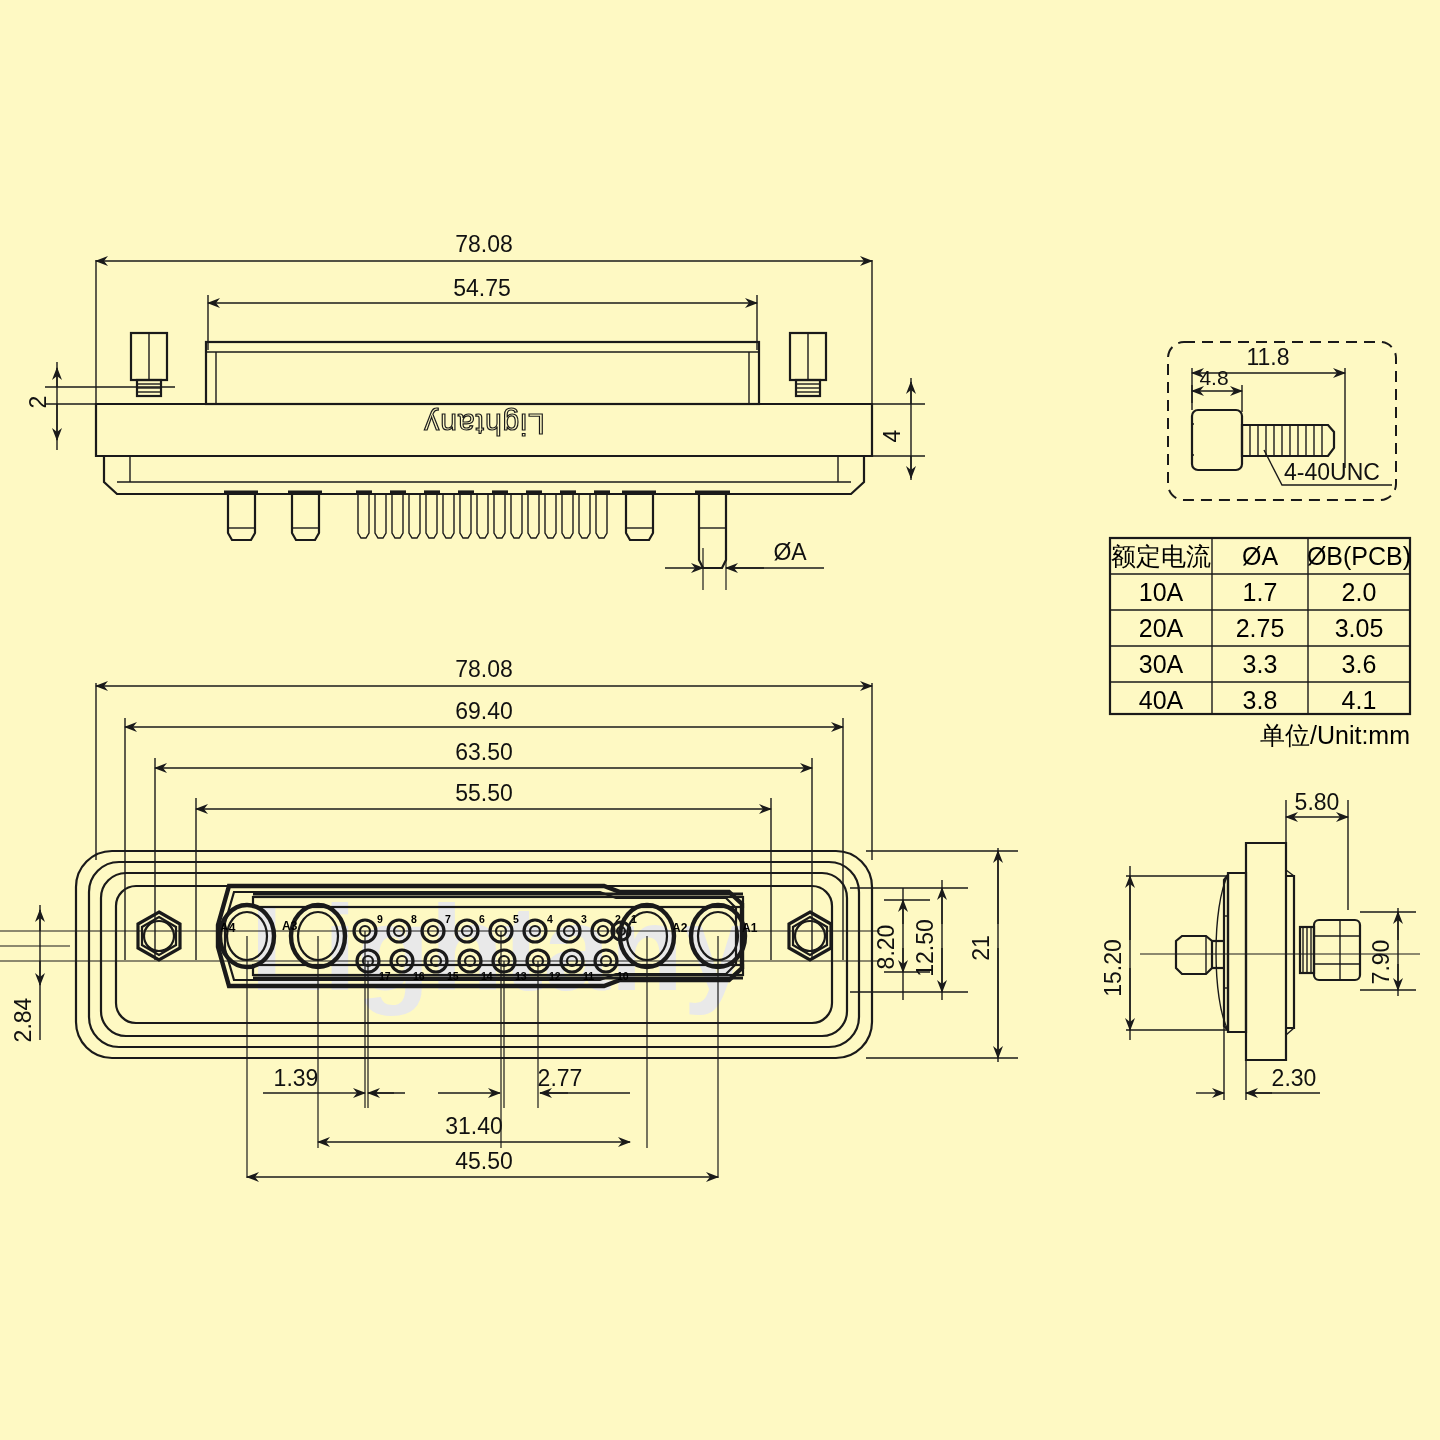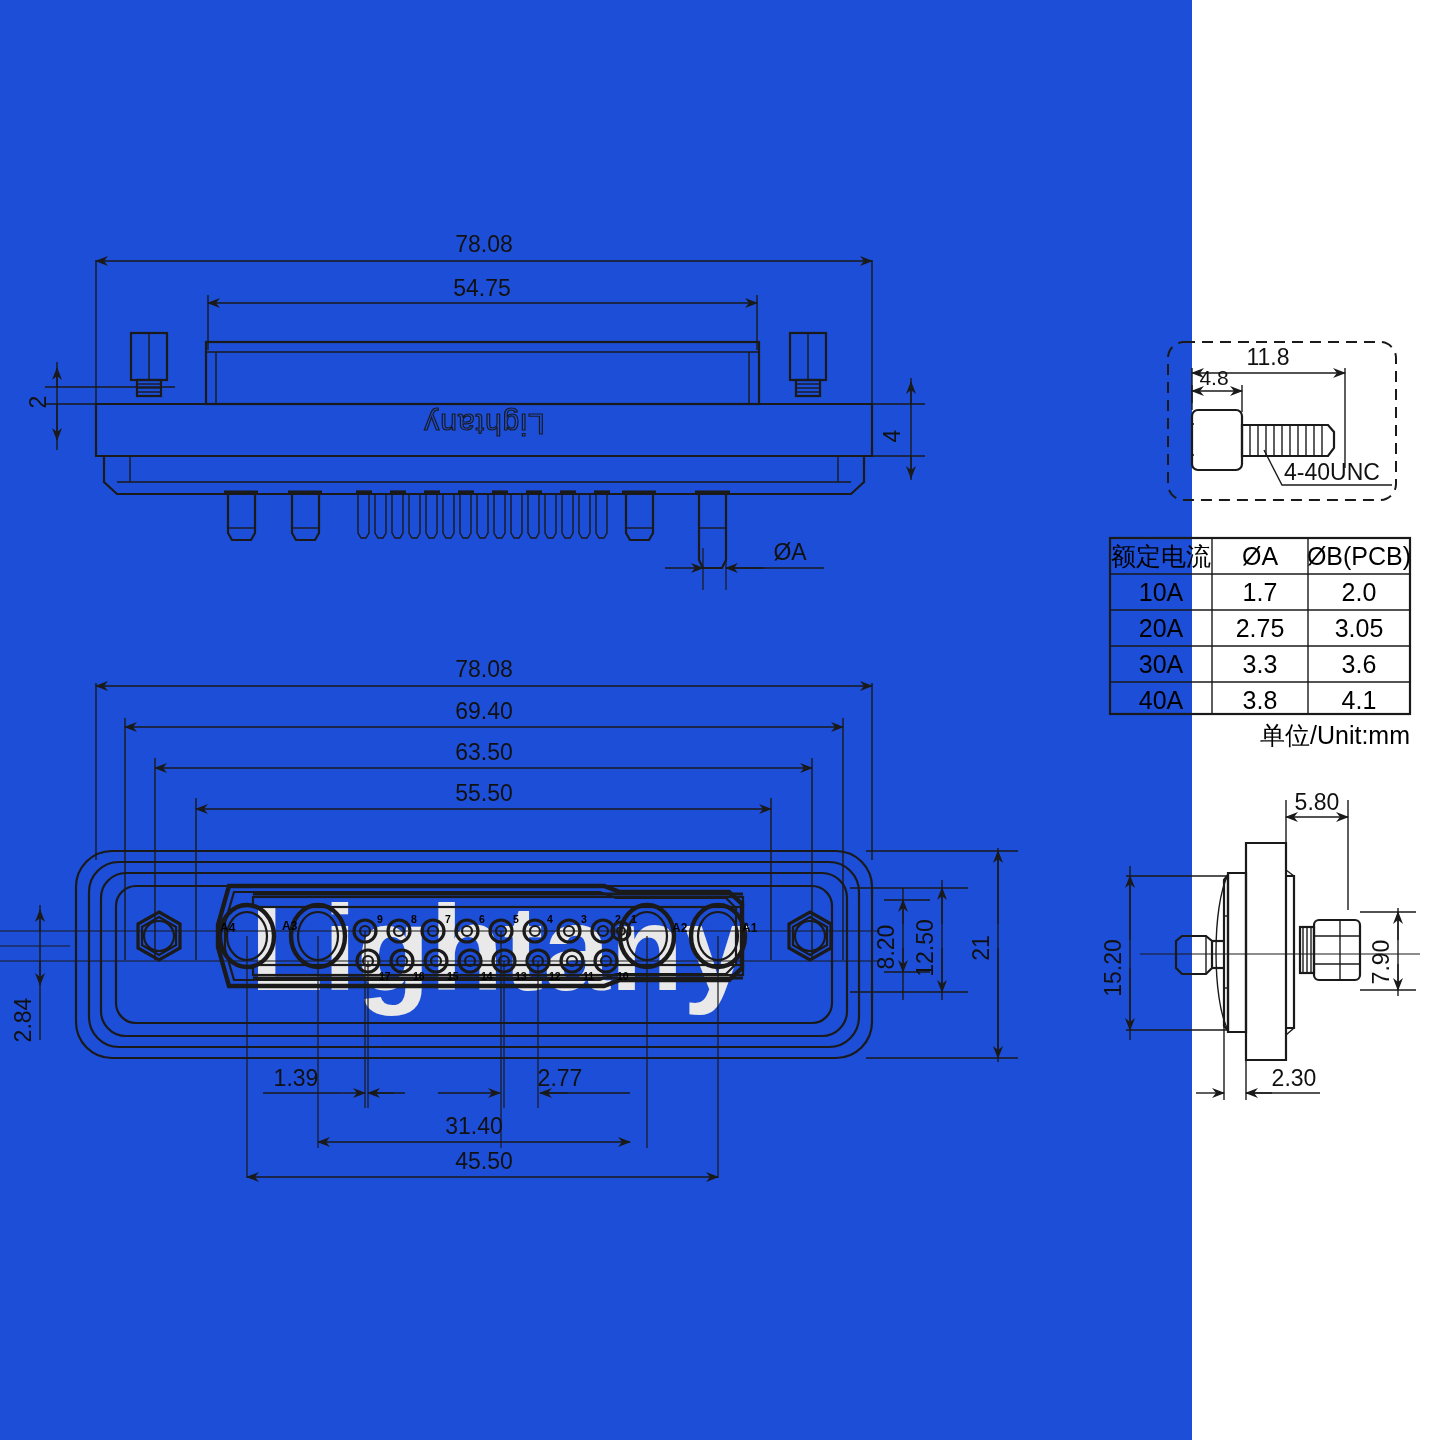--- a/index.html
+++ b/index.html
@@ -1,17 +1,17 @@
 <!DOCTYPE html>
 <html><head>
 <meta charset="utf-8">
 <style>
   html,body{margin:0;padding:0;background:#ffffff;}
   body{width:1440px;height:1440px;font-family:"Liberation Sans",sans-serif;overflow:hidden;}
-  #stage{position:relative;width:1192px;height:1440px;background:#1d4ed8;}
+  #stage{position:relative;width:1440px;height:1440px;background:#fef9c3;}
   svg{display:block;}
   .ln{stroke:#1a1a1a;fill:none;}
   .thin{stroke-width:1.4;}
   .med{stroke-width:2.2;}
   .thick{stroke-width:3.2;}
   .xthick{stroke-width:4.4;}
   .ctr{stroke:#1a1a1a;stroke-width:1.2;}
   .dimtxt{font-family:"Liberation Sans",sans-serif;font-size:23px;fill:#111;}
   .dimtxt-s{font-family:"Liberation Sans",sans-serif;font-size:21px;fill:#111;}
   .pinlbl{font-family:"Liberation Sans",sans-serif;font-size:12px;font-weight:bold;fill:#000;}

